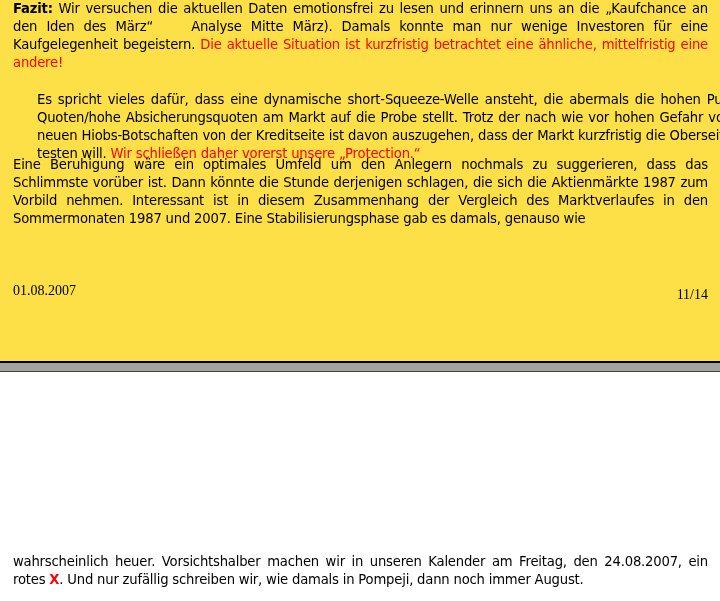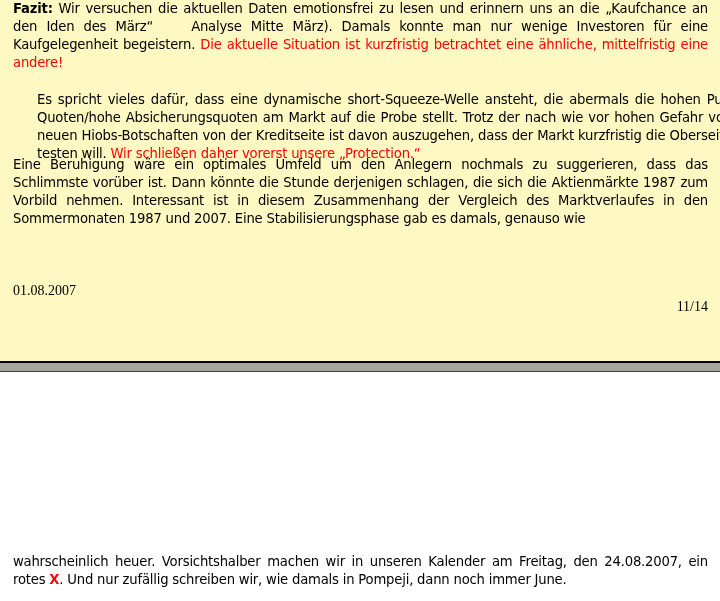--- a/index.html
+++ b/index.html
@@ -14,21 +14,21 @@
       overflow: hidden;
       font-family: "DejaVu Sans", "Liberation Sans", sans-serif;
       color: #000000;
     }
     .page-top {
       position: absolute;
       left: 0;
       top: 0;
       width: 720px;
       height: 361px;
-      background: #fef9c3;
+      background: #fde047;
     }
     .para {
       margin: 0;
       text-align: justify;
     }
     .p1 { position: absolute; top: 0px; left: 13px; width: 695px; }
     .p2 { position: absolute; top: 91px; left: 13px; width: 695px; margin-left: 24px; }
     .p3 { position: absolute; top: 156px; left: 13px; width: 695px; }
     .para { font-size: 13.2px; line-height: 18px; letter-spacing: -0.2px; }
     .red { color: #ff0000; }
@@ -37,21 +37,21 @@
     .footer {
       position: absolute;
       top: 283px;
       left: 13px;
       width: 695px;
       font-family: "Liberation Serif", "DejaVu Serif", serif;
       font-size: 14px;
       line-height: 16px;
     }
     .footer-date { position: absolute; left: 0; top: 0; }
-    .footer-page { position: absolute; right: 0; top: 16px; }
+    .footer-page { position: absolute; right: 0; top: 4px; }
     .separator {
       position: absolute;
       left: 0;
       top: 361px;
       width: 720px;
       height: 11px;
       box-sizing: border-box;
       background: #a5a5a0;
       border-top: 2px solid #000000;
       border-bottom: 1px solid #404040;
@@ -81,13 +81,13 @@
   <div class="footer">
     <span class="footer-date">01.08.2007</span>
     <span class="footer-page">11/14</span>
   </div>
 </div>
 
 <div class="separator"></div>
 
 <div class="page-bottom"></div>
 
-<p class="para p4"><span>wahrscheinlich heuer. Vorsichtshalber machen wir in unseren Kalender am Freitag, den 24.08.2007, ein rotes </span><span class="red-x">X</span><span>. Und nur zufällig schreiben wir, wie damals in Pompeji, dann noch immer June.</span></p>
+<p class="para p4"><span>wahrscheinlich heuer. Vorsichtshalber machen wir in unseren Kalender am Freitag, den 24.08.2007, ein rotes </span><span class="red-x">X</span><span>. Und nur zufällig schreiben wir, wie damals in Pompeji, dann noch immer August.</span></p>
 
 </body></html>

